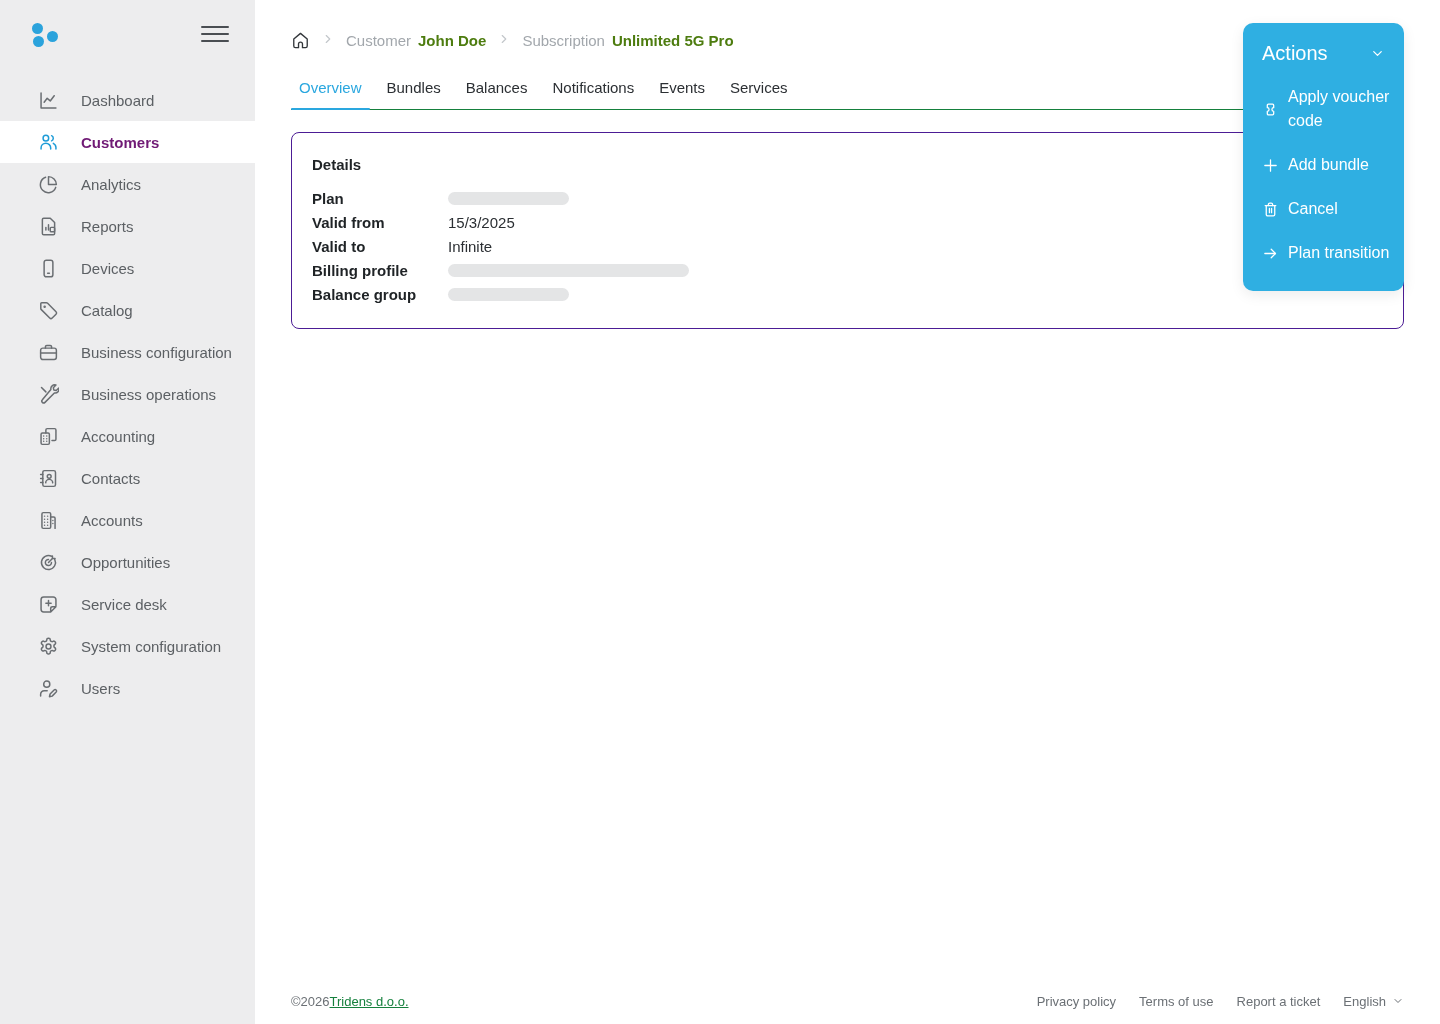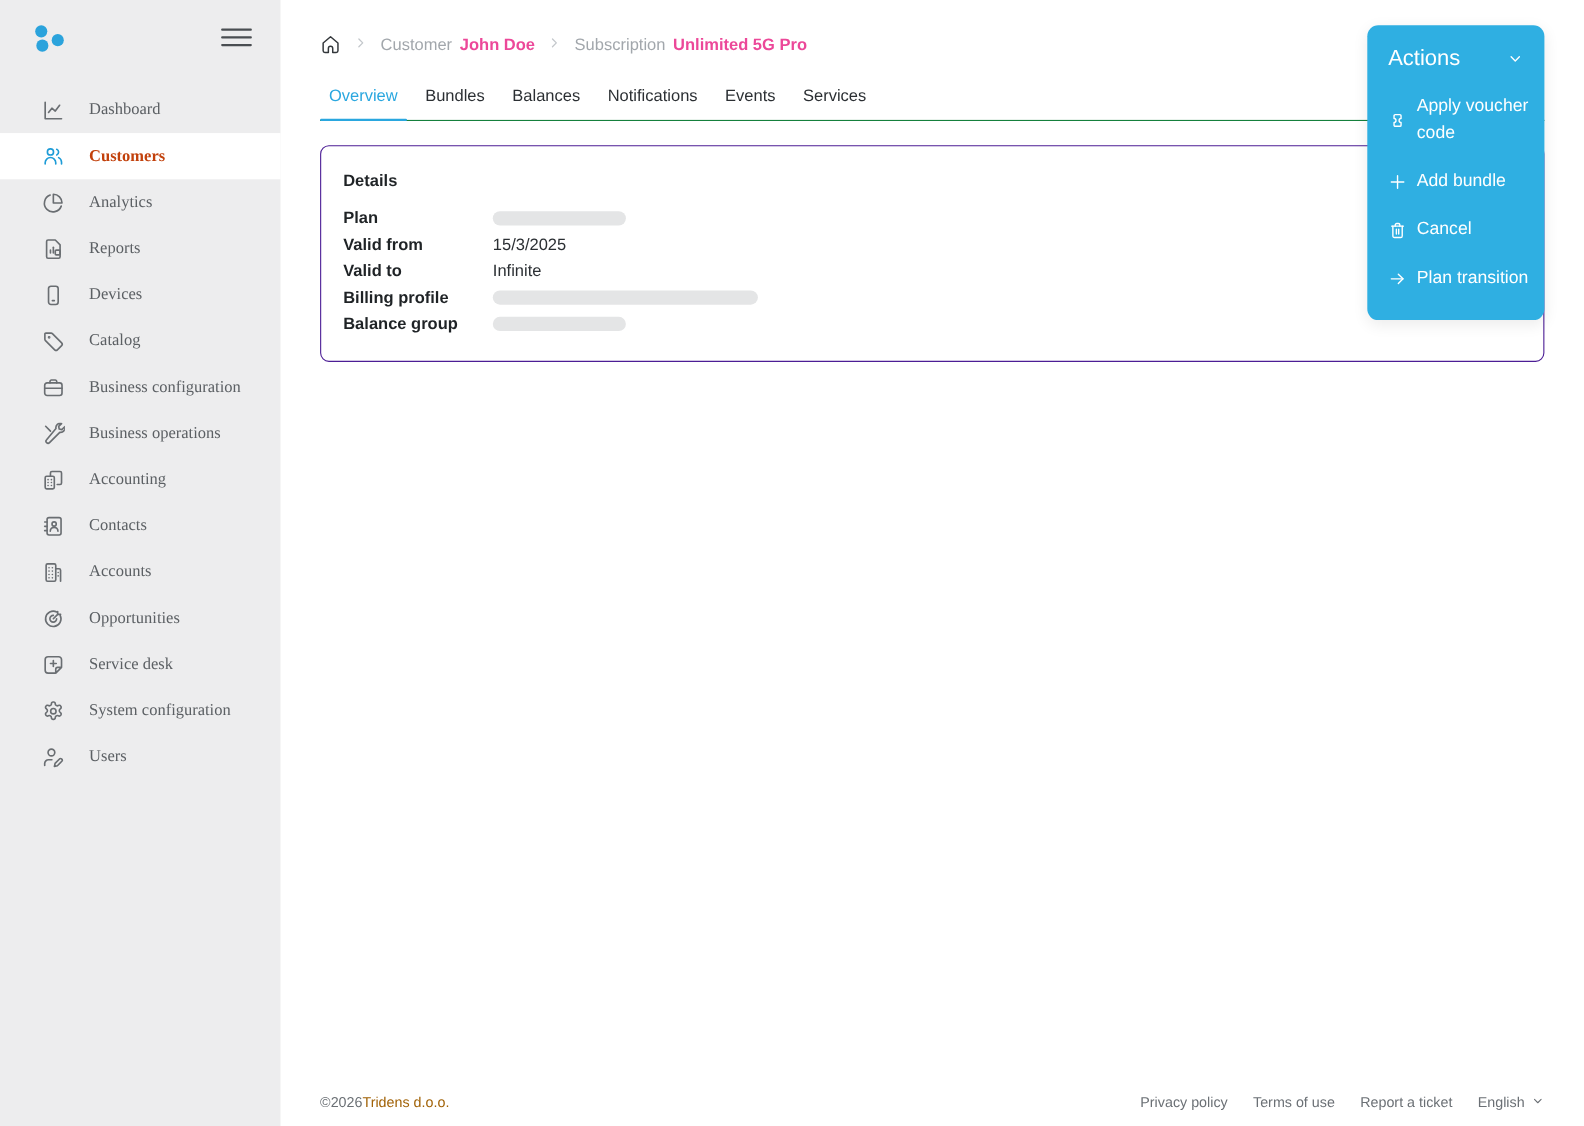--- a/index.html
+++ b/index.html
@@ -27,41 +27,41 @@
   .logo .dot { position:absolute; width:11px; height:11px; border-radius:50%; background:#2ba3dc; }
   .logo .dot.d1 { left:0; top:2px; }
   .logo .dot.d2 { right:0; top:10px; }
   .logo .dot.d3 { left:1px; bottom:0; }
   .hamburger { width:28px; height:22px; display:flex; flex-direction:column; justify-content:center; gap:5px; cursor:pointer; }
   .hamburger span { display:block; height:2px; background:#4a4e52; border-radius:1px; }
   .nav { margin-top:12px; display:flex; flex-direction:column; }
   .nav-item {
     height:42px; display:flex; align-items:center; gap:22px;
     padding:0 16px 0 38px;
-    color:#5c6064; cursor:pointer; white-space:nowrap;font-family:Liberation Serif, serif;
+    color:#5c6064; cursor:pointer; white-space:nowrap;
   }
   .nav-item .nicon { width:21px; height:21px; flex:0 0 21px; display:flex; align-items:center; justify-content:center; color:#6a6e72; }
-  .nav-item.active { background:#ffffff; color:#c2410c; font-weight:bold; }
+  .nav-item.active { background:#ffffff; color:#701a75; font-weight:bold; }
   .nav-item.active .nicon { color:#1e9cd7; }
   .nicon svg { width:21px; height:21px; stroke:currentColor; fill:none; stroke-width:1.7; stroke-linecap:round; stroke-linejoin:round; }
 
   
   .main {
     flex:1; height:100%; position:relative;
     display:flex; flex-direction:column;
     padding:0 36px;
   }
   
   .breadcrumb { margin-top:31px; display:flex; align-items:center; gap:11px; font-size:15px; }
   .breadcrumb .crumb-sep svg { width:14px; height:14px; stroke:#c3c7cb; fill:none; stroke-width:2; stroke-linecap:round; stroke-linejoin:round; }
   .home-link { display:flex; align-items:center; color:#33373b; cursor:pointer; }
   .home-link svg { width:19px; height:19px; stroke:#33373b; fill:none; stroke-width:1.7; stroke-linecap:round; stroke-linejoin:round; }
   .crumb { display:flex; gap:7px; cursor:pointer; }
   .crumb .prefix { color:#a2a7ac; }
-  .crumb .value { color:#ec4899; font-weight:bold; }
+  .crumb .value { color:#4d7c0f; font-weight:bold; }
 
   
   .tabs { margin-top:29px; display:flex; border-bottom:1px solid #15803d; }
   .tab {
     padding:0 8px 13px 8px; margin-right:9px;
     color:#2b2f33; cursor:pointer; position:relative;
   }
   .tab.active { color:#2aa7df; }
   .tab.active::after {
     content:""; position:absolute; left:0; right:0; bottom:-1px; height:2px; background:#2aa7df; border-radius:1px;
@@ -84,21 +84,21 @@
 
   .flex-spacer { flex:1; }
 
   
   .footer {
     height:46px; display:flex; align-items:center; justify-content:space-between;
     font-size:13px; color:#6b7075;
   }
   .footer-left { display:flex; gap:0; align-items:center; }
   .footer-copy { color:#6b7075; }
-  .footer-company { color:#a16207; cursor:pointer; }
+  .footer-company { color:#15803d; cursor:pointer;text-decoration:underline; }
   .footer-right { display:flex; gap:23px; align-items:center; }
   .footer-link { color:#6b7075; cursor:pointer; }
   .lang-select { display:flex; align-items:center; gap:6px; cursor:pointer; }
   .lang-select svg { width:12px; height:12px; stroke:#6b7075; fill:none; stroke-width:2; stroke-linecap:round; stroke-linejoin:round; }
 
   
   .actions-panel {
     position:absolute; top:23px; right:36px; width:161px;
     background:#2fafe2; border-radius:10px;
     color:#ffffff; padding:9px 0 16px 0;

